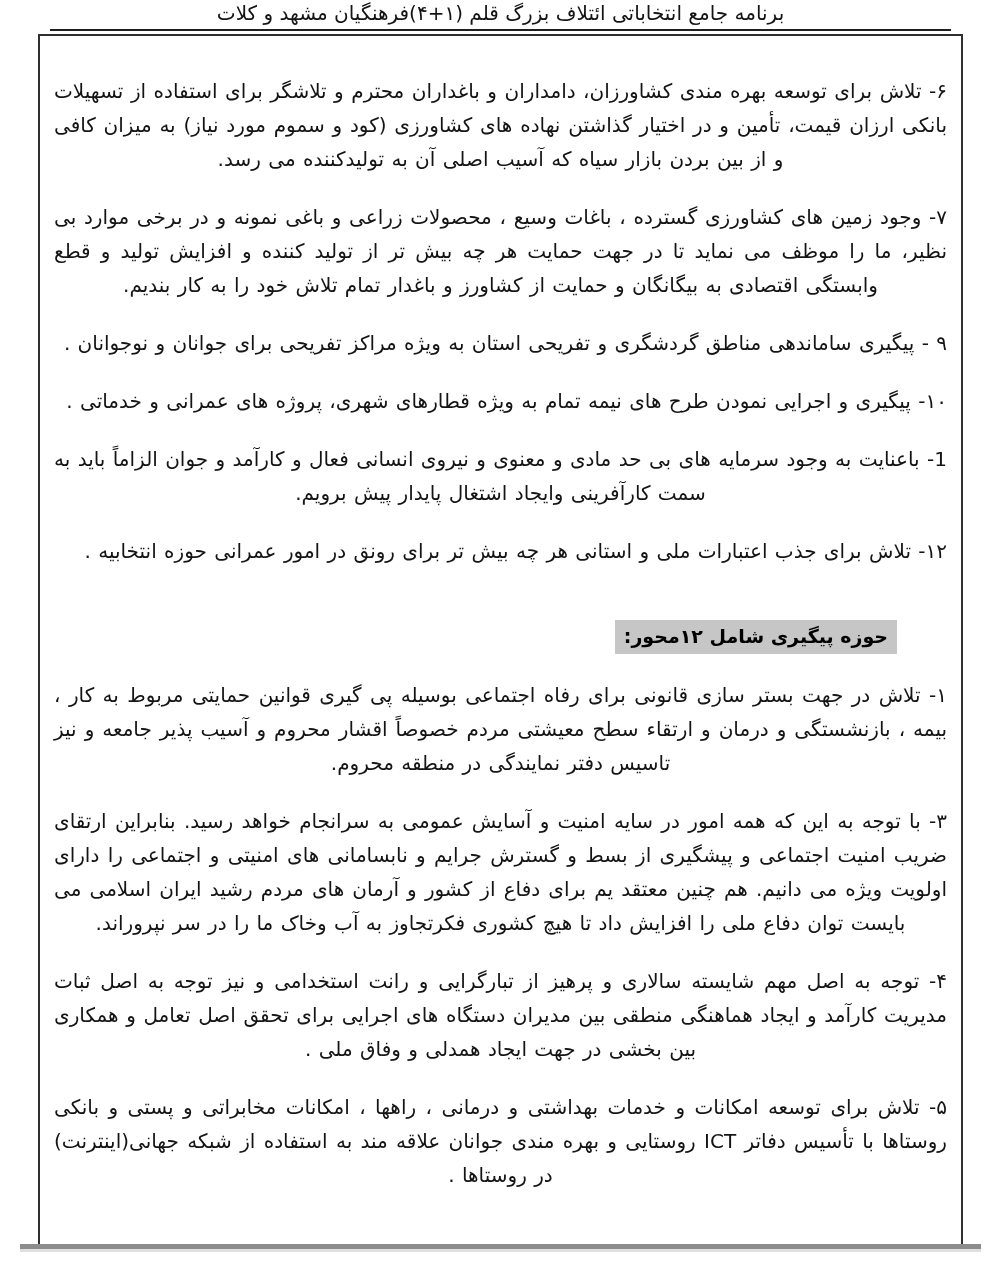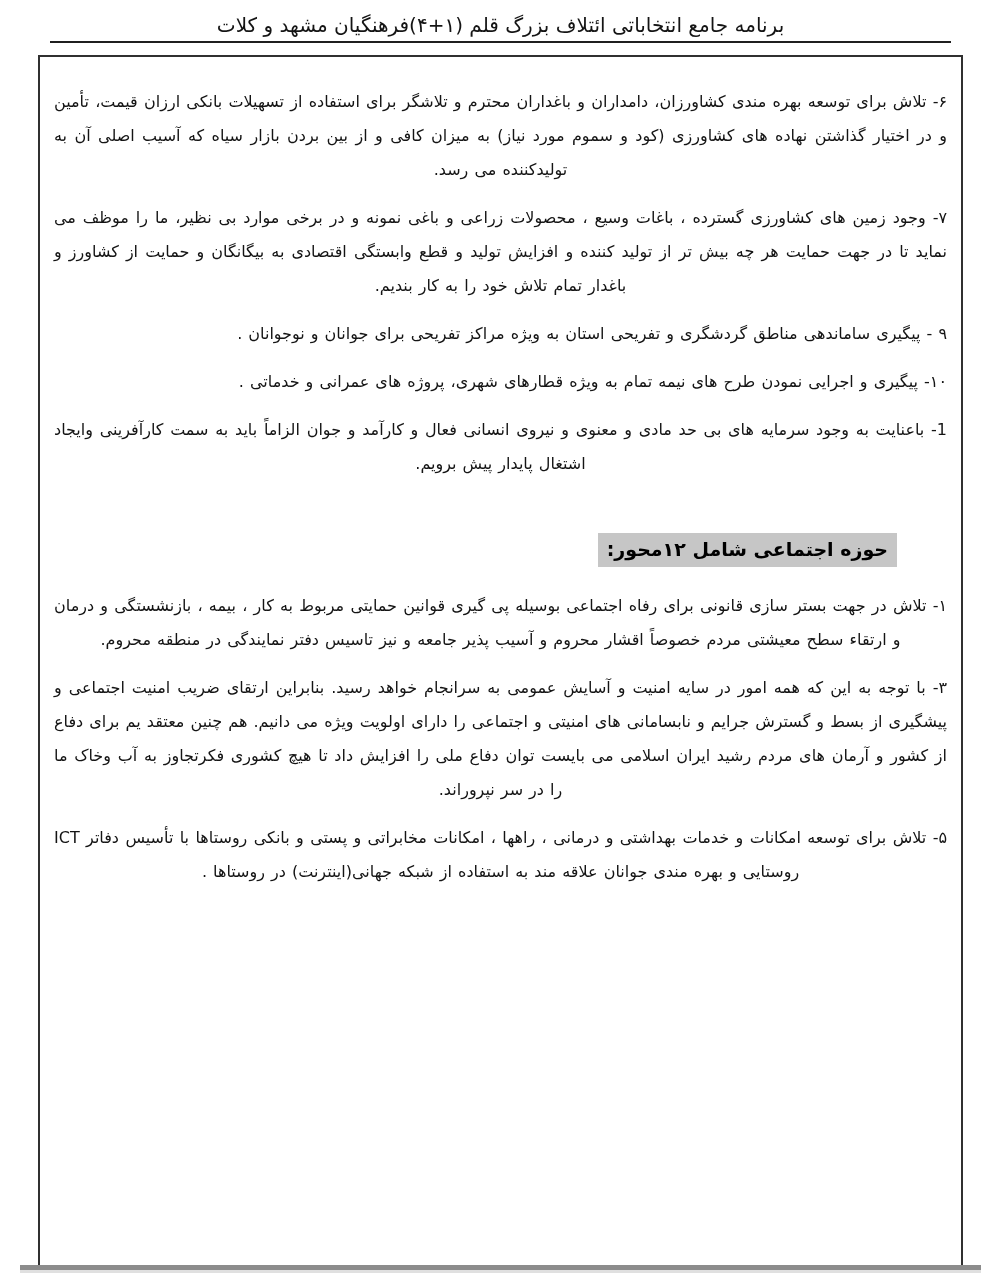--- a/index.html
+++ b/index.html
@@ -9,21 +9,21 @@
   }
   body {
     width: 1001px;
     height: 1280px;
     overflow: hidden;
     font-family: "DejaVu Sans", sans-serif;
     color: #141414;
     direction: rtl;
   }
   .doc-title {
-    margin: 12px 50px;
+    margin: 0 50px;
     padding: 0 0 3px 0;
     text-align: center;
     font-size: 20px;
     font-weight: normal;
     border-bottom: 2px solid #1f1f1f;
     line-height: 26px;
   }
   .page-box {
     position: relative;
     margin: 3px 38px 0 38px;
@@ -39,22 +39,22 @@
     content: "";
     position: absolute;
     bottom: -5px;
     left: -20px;
     right: -20px;
     height: 5px;
     background: #8c8c8c;
     box-shadow: 0 3px 0 #e0e0e0;
   }
   .item {
-    margin: 14px 0;
-    font-size: 16px;
+    margin: 24px 0;
+    font-size: 20px;
     line-height: 34px;
     text-align: justify;
     text-align-last: right;
     word-spacing: 1px;
   }
   .item.multiline {
     text-align-last: center;
   }
   .section-header-row {
     margin: 52px 50px 22px 0;
@@ -79,25 +79,27 @@
 <h1 class="doc-title">برنامه جامع انتخاباتی ائتلاف بزرگ قلم (۱+۴)فرهنگیان مشهد و کلات</h1>
 
 <div class="page-box">
 
   <div class="items-block">
       <p class="item multiline">۶- تلاش برای توسعه بهره مندی کشاورزان، دامداران و باغداران محترم و تلاشگر برای استفاده از تسهیلات بانکی ارزان قیمت، تأمین و در اختیار گذاشتن نهاده های کشاورزی (کود و سموم مورد نیاز) به میزان کافی و از بین بردن بازار سیاه که آسیب اصلی آن به تولیدکننده می رسد.</p>
       <p class="item multiline">۷- وجود زمین های کشاورزی گسترده ، باغات وسیع ، محصولات زراعی و باغی نمونه و در برخی موارد بی نظیر، ما را موظف می نماید تا در جهت حمایت هر چه بیش تر از تولید کننده و افزایش تولید و قطع وابستگی اقتصادی به بیگانگان و حمایت از کشاورز و باغدار تمام تلاش خود را به کار بندیم.</p>
       <p class="item">۹ - پیگیری ساماندهی مناطق گردشگری و تفریحی استان به ویژه مراکز تفریحی برای جوانان و نوجوانان .</p>
       <p class="item">۱۰- پیگیری و اجرایی نمودن طرح های نیمه تمام به ویژه قطارهای شهری، پروژه های عمرانی و خدماتی .</p>
       <p class="item multiline">1- باعنایت به وجود سرمایه های بی حد مادی و معنوی و نیروی انسانی فعال و کارآمد و جوان الزاماً باید به سمت کارآفرینی وایجاد اشتغال پایدار پیش برویم.</p>
+      <p class="item">۱۲- تلاش برای جذب اعتبارات ملی و استانی هر چه بیش تر برای رونق در امور عمرانی حوزه انتخابیه .</p>
     </div>
 
   <div class="section-header-row">
-    <span class="section-header-highlight">حوزه اجتماعی شامل ۱۲محور:</span>
+    <span class="section-header-highlight">حوزه پیگیری شامل ۱۲محور:</span>
   </div>
 
   <div class="items-block">
       <p class="item multiline">۱- تلاش در جهت بستر سازی قانونی برای رفاه اجتماعی بوسیله پی گیری قوانین حمایتی مربوط به کار ، بیمه ، بازنشستگی و درمان و ارتقاء سطح معیشتی مردم خصوصاً اقشار محروم و آسیب پذیر جامعه و نیز تاسیس دفتر نمایندگی در منطقه محروم.</p>
       <p class="item multiline">۳- با توجه به این که همه امور در سایه امنیت و آسایش عمومی به سرانجام خواهد رسید. بنابراین ارتقای ضریب امنیت اجتماعی و پیشگیری از بسط و گسترش جرایم و نابسامانی های امنیتی و اجتماعی را دارای اولویت ویژه می دانیم. هم چنین معتقد یم برای دفاع از کشور و آرمان های مردم رشید ایران اسلامی می بایست توان دفاع ملی را افزایش داد تا هیچ کشوری فکرتجاوز به آب وخاک ما را در سر نپروراند.</p>
+      <p class="item multiline">۴- توجه به اصل مهم شایسته سالاری و پرهیز از تبارگرایی و رانت استخدامی و نیز توجه به اصل ثبات مدیریت کارآمد و ایجاد هماهنگی منطقی بین مدیران دستگاه های اجرایی برای تحقق اصل تعامل و همکاری بین بخشی در جهت ایجاد همدلی و وفاق ملی .</p>
       <p class="item multiline">۵- تلاش برای توسعه امکانات و خدمات بهداشتی و درمانی ، راهها ، امکانات مخابراتی و پستی و بانکی روستاها با تأسیس دفاتر ICT روستایی و بهره مندی جوانان علاقه مند به استفاده از شبکه جهانی(اینترنت) در روستاها .</p>
     </div>
 
 </div>
 
 </body></html>

